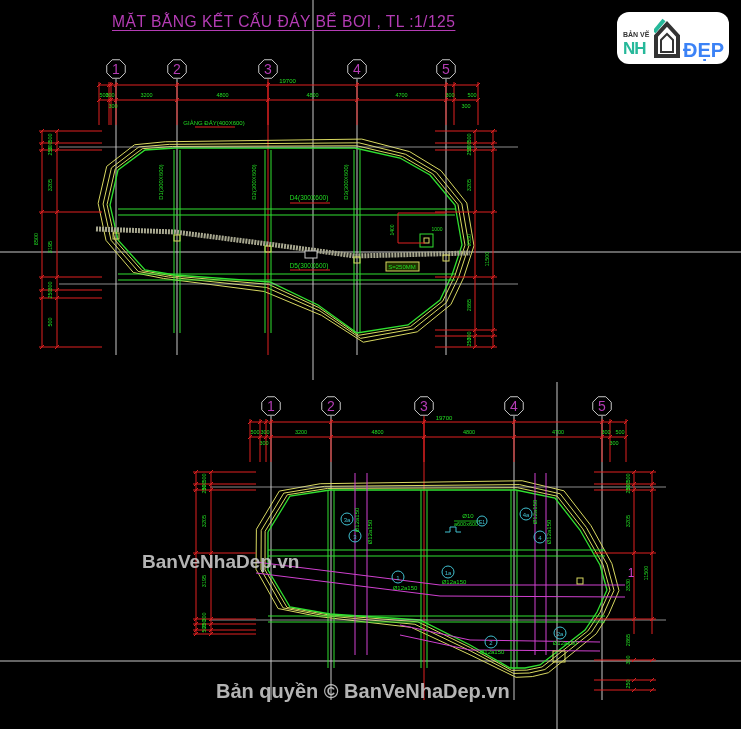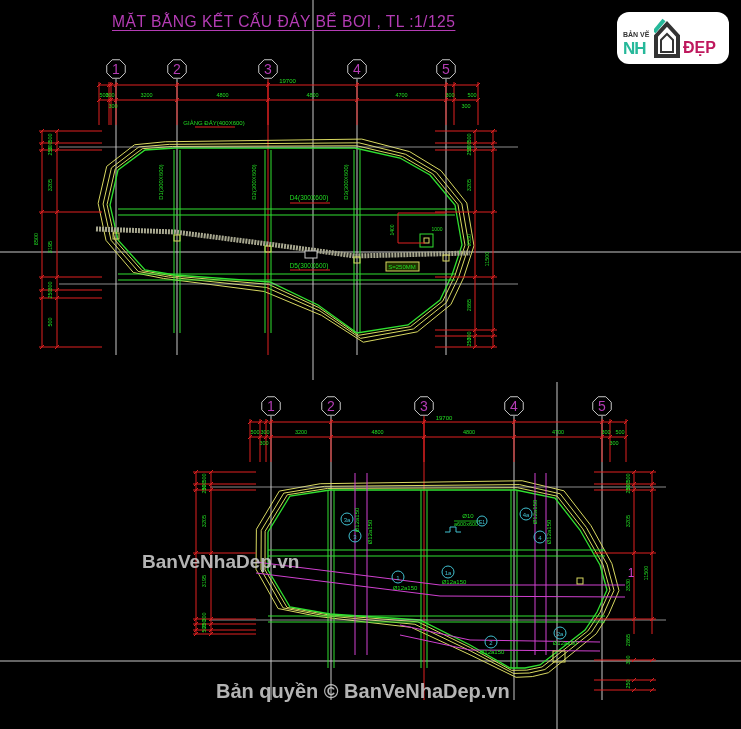--- a/index.html
+++ b/index.html
@@ -2,21 +2,21 @@
 <html><head>
 <meta charset="utf-8">
 <style>
   html,body{margin:0;padding:0;background:#000;}
   #stage{position:relative;width:741px;height:729px;background:#000;overflow:hidden;font-family:"Liberation Sans",sans-serif;}
   svg{position:absolute;left:0;top:0;}
   .title{position:absolute;left:112px;top:12px;color:#b43cb4;font-family:"Liberation Sans",sans-serif;font-size:17px;letter-spacing:0.5px;text-decoration:underline;text-underline-offset:3px;transform:scaleX(0.92);transform-origin:left;}
   .logo{position:absolute;left:617px;top:12px;width:112px;height:52px;background:#fff;border-radius:12px;}
   .logo .small{position:absolute;left:6px;top:19px;font-size:7px;font-weight:bold;color:#333;}
   .logo .nh{position:absolute;left:6px;top:27px;font-size:17px;font-weight:bold;color:#26b89a;letter-spacing:-1px;}
-  .logo .dep{position:absolute;left:66px;top:27px;font-size:16px;color:#be185d;font-weight:bold;}
+  .logo .dep{position:absolute;left:66px;top:27px;font-size:20px;color:#3b82f6;font-weight:bold;}
   .logo .house{position:absolute;left:37px;top:6px;width:26px;height:40px;}
   .wm{position:absolute;color:#c8c8c8;font-weight:bold;font-family:"Liberation Sans",sans-serif;opacity:0.9;}
   .wm1{left:142px;top:537px;font-size:19px;margin-top:14px;}
   .wm2{left:216px;top:680px;font-size:20px;}
 </style>
 </head>
 <body>
 
 <div id="stage">
   <svg id="cad" width="741" height="729" viewBox="0 0 741 729">

